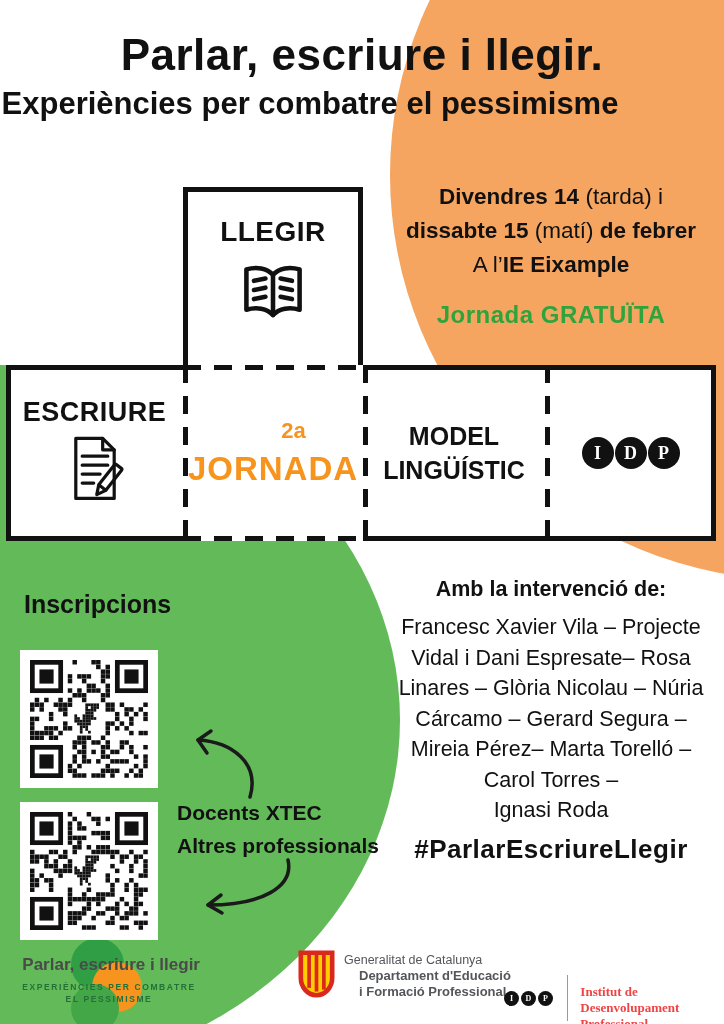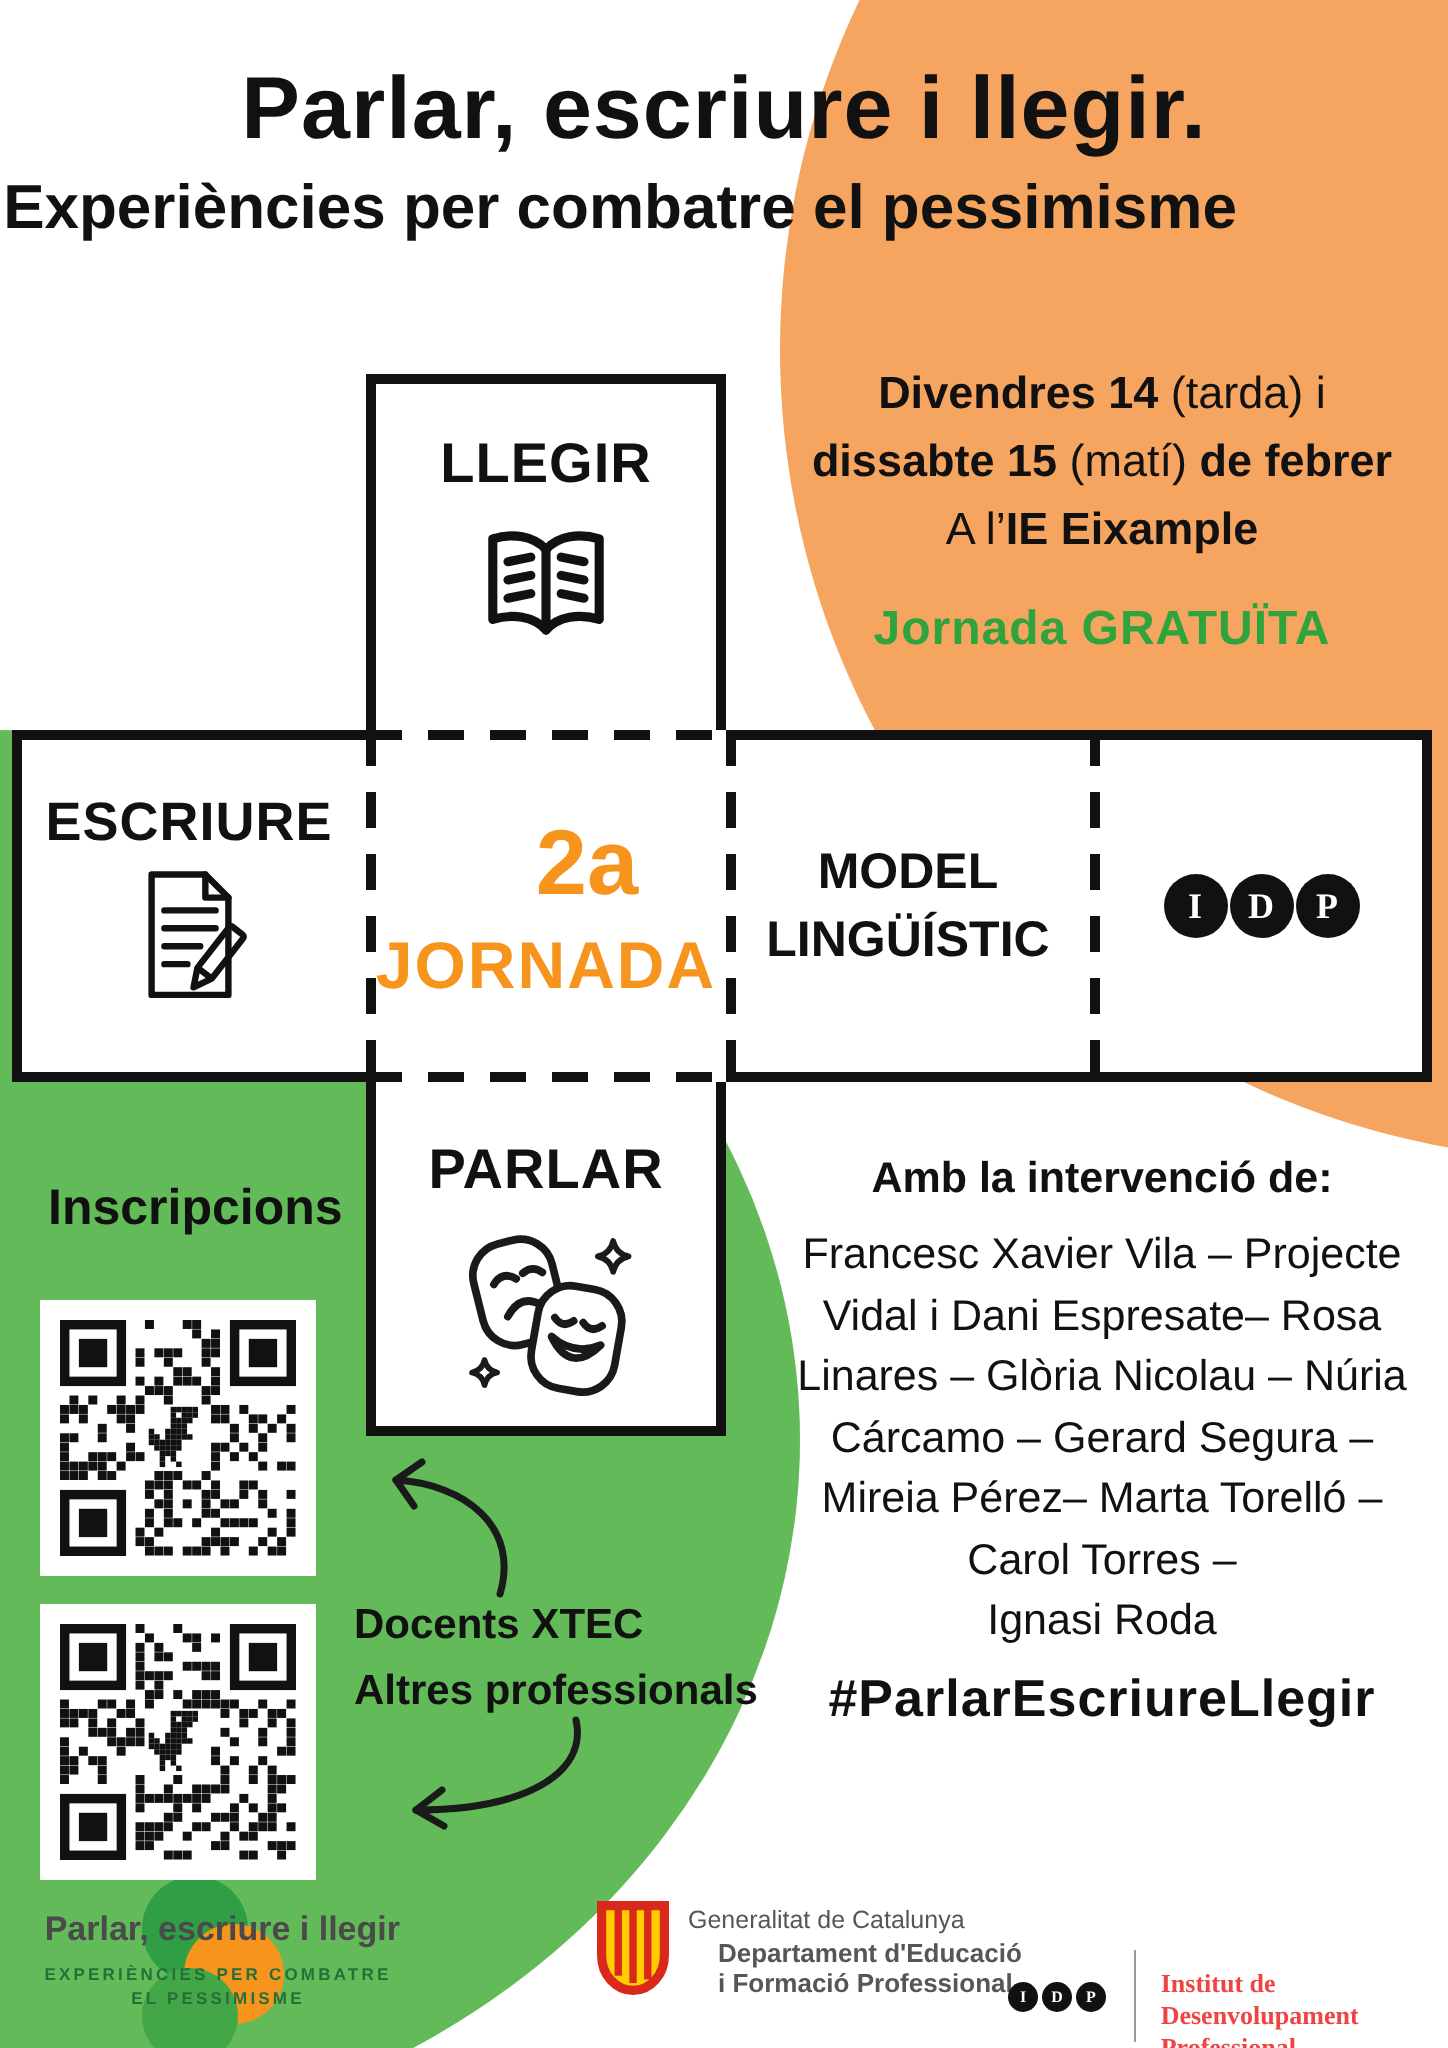--- a/index.html
+++ b/index.html
@@ -26,21 +26,21 @@
   .dash-h{height:5px;background:repeating-linear-gradient(90deg,#111 0 18px,transparent 18px 31px);z-index:4;}
   .dash-v{width:5px;background:repeating-linear-gradient(180deg,#111 0 18px,transparent 18px 31px);z-index:4;}
 
   .cell{display:flex;flex-direction:column;align-items:center;z-index:3;}
   .box-top{left:183px;top:187px;width:180px;height:178px;background:#fff;border:5px solid #111;border-bottom:none;box-sizing:border-box;padding-top:24px;}
   .row-bg{left:6px;top:365px;width:710px;height:176px;background:#fff;z-index:2;}
   .box-bottom{left:183px;top:541px;width:180px;height:177px;background:#fff;border:5px solid #111;border-top:none;box-sizing:border-box;padding-top:28px;}
   .cell-label{font-size:27px;font-weight:700;letter-spacing:.5px;}
   .cell-escriure{left:6px;top:364px;width:177px;height:176px;justify-content:center;gap:6px;}
   .cell-center{left:183px;top:365px;width:180px;height:176px;justify-content:center;gap:6px;}
-  .center-l1{font-size:46px;font-weight:700;color:#F7941E;margin-left:41px;}
+  .center-l1{font-size:22px;font-weight:700;color:#F7941E;margin-left:41px;}
   .center-l2{font-size:33px;font-weight:700;color:#F7941E;letter-spacing:1px;}
   .cell-model{left:363px;top:365px;width:182px;height:176px;justify-content:center;}
   .model-line{font-size:25px;font-weight:700;line-height:34px;}
   .cell-idp{left:545px;top:365px;width:171px;height:176px;justify-content:center;}
   .idp-circles{display:flex;gap:1px;}
   .idp-circle{width:32px;height:32px;border-radius:50%;background:#111;color:#fff;display:flex;align-items:center;justify-content:center;
               font-family:"Liberation Serif",serif;font-weight:700;font-size:18px;}
 
   
   .inscripcions{left:24px;top:590px;font-size:25px;font-weight:700;z-index:3;}
@@ -138,39 +138,20 @@
   </div>
 
   <div class="abs cell cell-idp">
     <div class="idp-circles">
       <div class="idp-circle">I</div>
       <div class="idp-circle">D</div>
       <div class="idp-circle">P</div>
     </div>
   </div>
 
-  <div class="abs cell box-bottom">
-    <div class="cell-label" style="font-size:28px;">PARLAR</div>
-    <span style="margin-top:8px;">
-      <svg width="96" height="96" viewBox="0 0 100 100" fill="none" stroke="#1a1a1a" stroke-width="4" stroke-linecap="round" stroke-linejoin="round">
-        <g transform="rotate(-14 34 38)">
-          <rect x="14" y="12" width="42" height="54" rx="17"></rect>
-          <path d="M24,32 q6,-6 12,0 M40,30 q6,-3 10,2"></path>
-          <path d="M27,50 q9,-10 18,-2"></path>
-        </g>
-        <g transform="rotate(10 66 62)">
-          <rect x="44" y="36" width="44" height="54" rx="17" fill="#fff"></rect>
-          <path d="M53,54 q5,5 10,0 M68,54 q5,5 10,0"></path>
-          <path d="M53,64 q13,18 26,0 q-13,8 -26,0 Z"></path>
-        </g>
-        <path d="M85,12 q1.5,6.5 8,8 q-6.5,1.5 -8,8 q-1.5,-6.5 -8,-8 q6.5,-1.5 8,-8 Z" stroke-width="3"></path>
-        <path d="M18,74 q1.2,5.3 6.5,6.5 q-5.3,1.2 -6.5,6.5 q-1.2,-5.3 -6.5,-6.5 q5.3,-1.2 6.5,-6.5 Z" stroke-width="3"></path>
-      </svg>
-    </span>
-  </div>
 
   <div class="abs inscripcions">Inscripcions</div>
   <div class="abs qr-box" style="left:20px;top:650px;">
     <svg id="qr1" width="118" height="118" viewBox="0 0 25 25">
         <rect x="0" y="0" width="7" height="7" fill="#111"></rect>
         <rect x="1" y="1" width="5" height="5" fill="#fff"></rect>
         <rect x="2" y="2" width="3" height="3" fill="#111"></rect>
         <rect x="18" y="0" width="7" height="7" fill="#111"></rect>
         <rect x="19" y="1" width="5" height="5" fill="#fff"></rect>
         <rect x="20" y="2" width="3" height="3" fill="#111"></rect>

